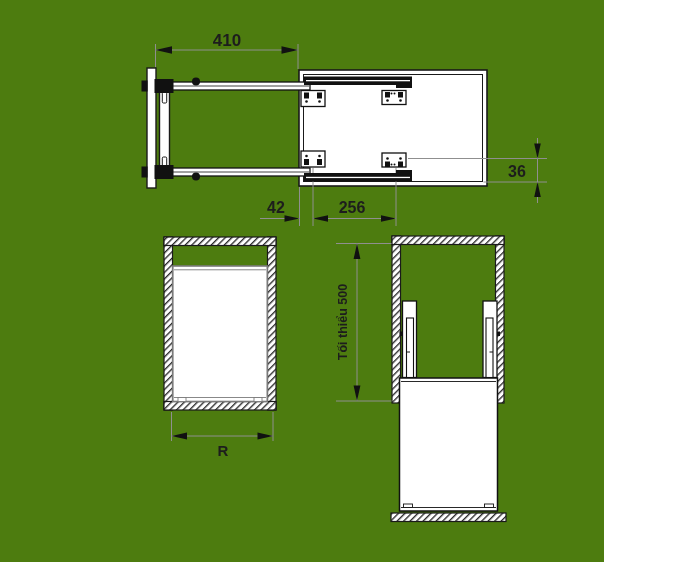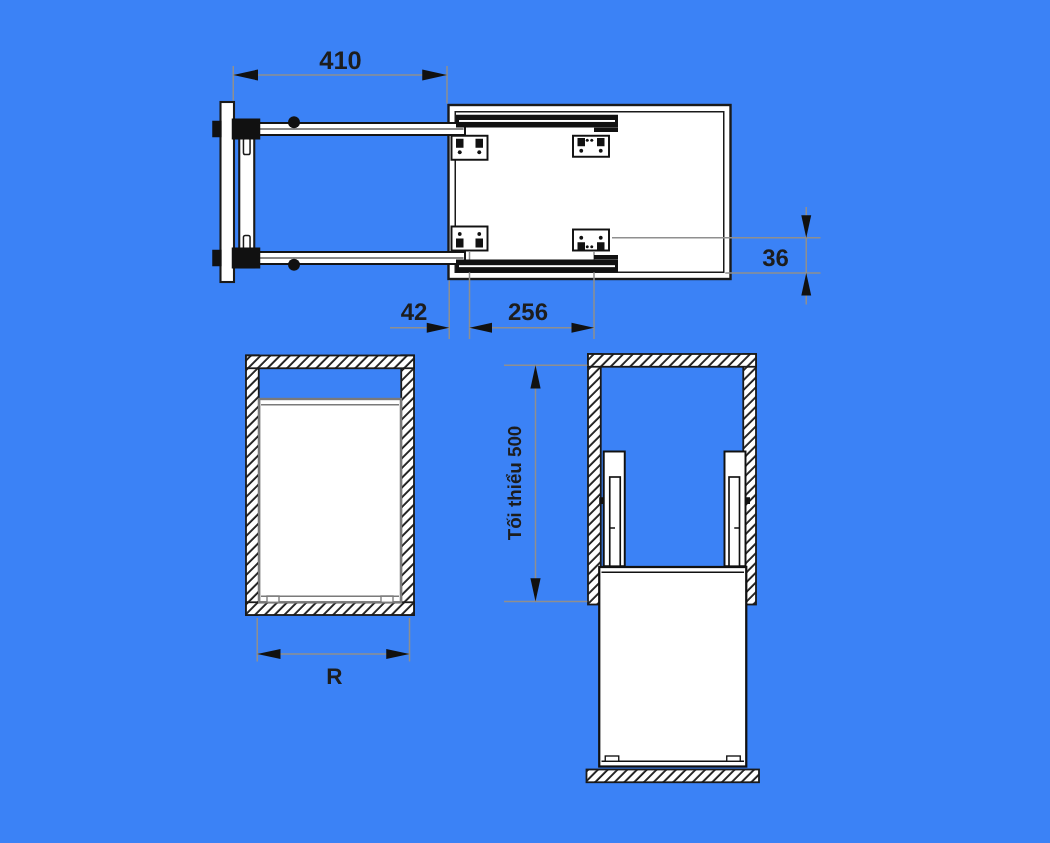--- a/index.html
+++ b/index.html
@@ -1,19 +1,19 @@
 <!DOCTYPE html>
 <html><head>
 <meta charset="utf-8">
 <style>
   html,body{margin:0;padding:0;background:#ffffff;}
   .canvas{
     position:relative;
-    width:700px;height:562px;
-    background:#3b82f6;
+    width:604px;height:562px;
+    background:#4d7c0f;
     font-family:"Liberation Sans","DejaVu Sans",sans-serif;
     overflow:hidden;
   }
   svg{display:block;}
   text{
     font-family:"Liberation Sans","DejaVu Sans",sans-serif;
     font-weight:bold;
     fill:#1d1d1d;
   }
   .dim-num{font-size:17px;}

